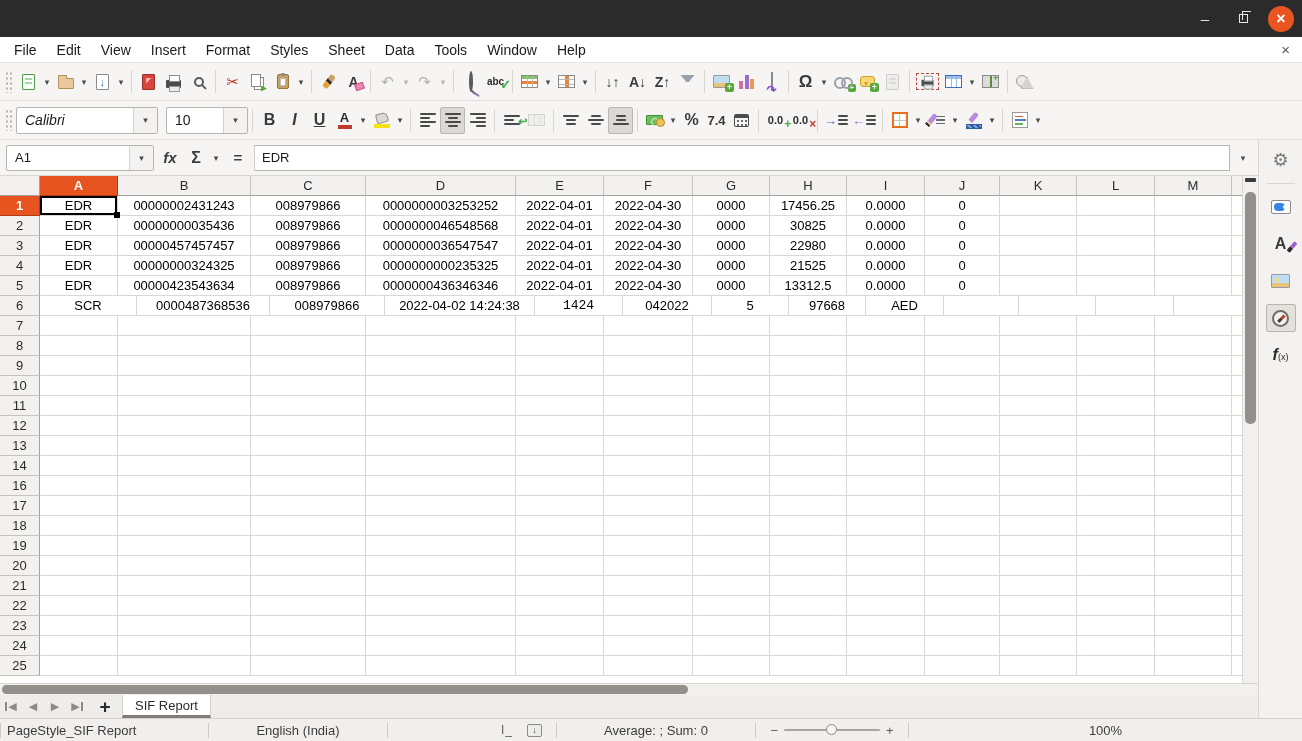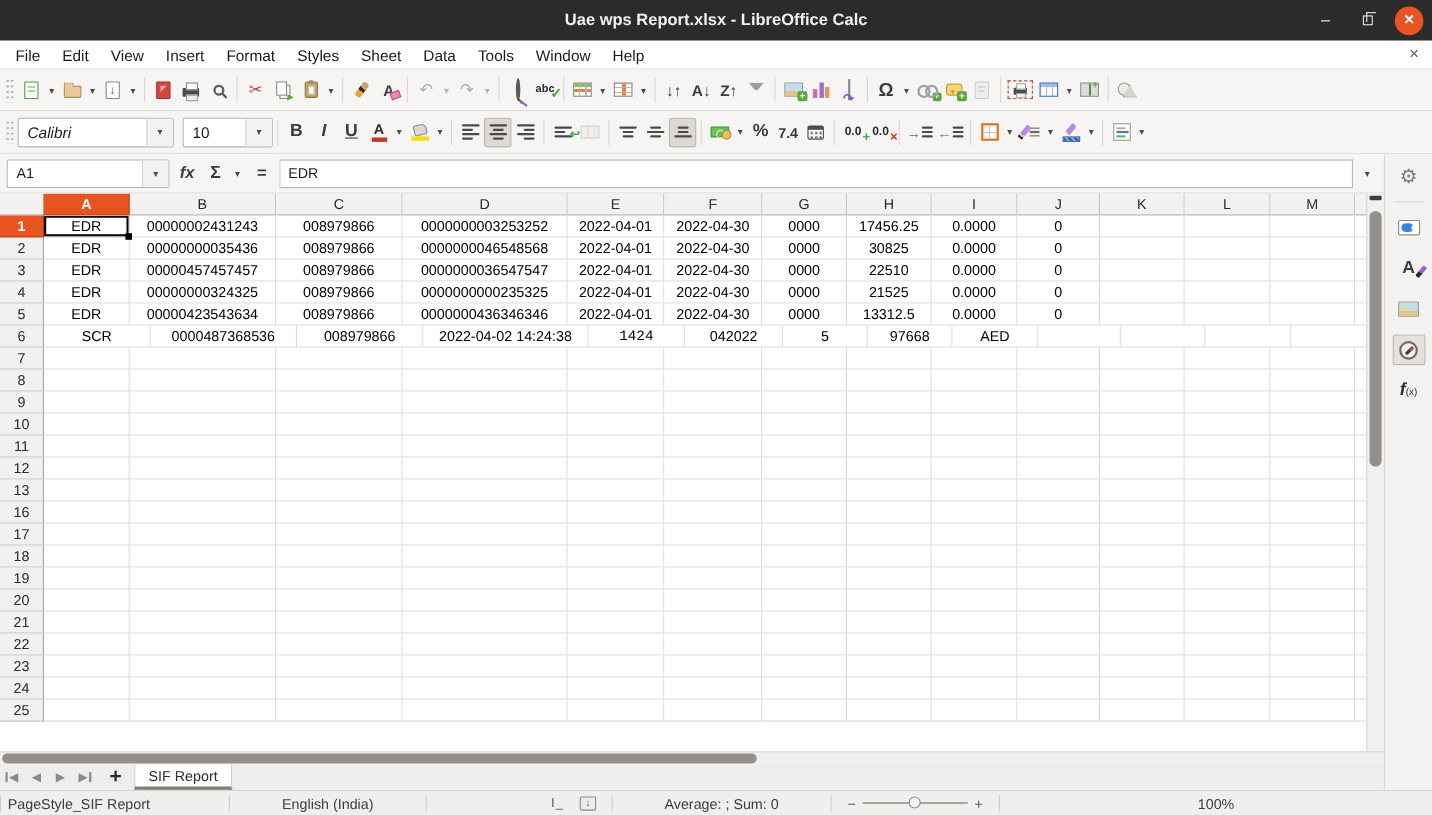--- a/index.html
+++ b/index.html
@@ -272,21 +272,20 @@
   .zglyph { font-size:13px; color:#5a5a5a; }
   .ztrack { width:96px; height:2px; background:#a9a5a0; position:relative; border-radius:1px; }
   .zhandle { position:absolute; left:42px; top:-5px; width:11px; height:11px; background:#f6f5f4;
     border:1px solid #8d8a86; border-radius:50%; }
   .sb-pct { flex:1; justify-content:center; }
 </style>
 </head>
 <body>
 
 <div class="titlebar">
-  <span class="title">Uae wps Report.xlsx - LibreOffice Calc</span>
   <div class="winbtns">
     <span class="wbtn">–</span>
     <span class="wbtn">
         <span class="restore-box"></span>
       </span>
     <span class="wbtn close">×</span>
   </div>
 </div>
 
 <div class="menubar">
@@ -683,21 +682,21 @@
           </div>
           <div class="g-row">
             <div class="g-rowh">3</div>
             <div class="g-cell" style="width: 78px;">EDR</div>
             <div class="g-cell" style="width: 133px;">00000457457457</div>
             <div class="g-cell" style="width: 115px;">008979866</div>
             <div class="g-cell" style="width: 150px;">0000000036547547</div>
             <div class="g-cell" style="width: 88px;">2022-04-01</div>
             <div class="g-cell" style="width: 89px;">2022-04-30</div>
             <div class="g-cell" style="width: 77px;">0000</div>
-            <div class="g-cell" style="width: 77px;">22510</div>
+            <div class="g-cell" style="width: 77px;">22980</div>
             <div class="g-cell" style="width: 78px;">0.0000</div>
             <div class="g-cell" style="width: 75px;">0</div>
             <div class="g-cell" style="width: 77px;"></div>
             <div class="g-cell" style="width: 78px;"></div>
             <div class="g-cell" style="width: 77px;"></div>
             <div class="g-cell fill"></div>
           </div>
           <div class="g-row">
             <div class="g-rowh">4</div>
             <div class="g-cell" style="width: 78px;">EDR</div>
@@ -846,20 +845,37 @@
             <div class="g-cell" style="width: 77px;"></div>
             <div class="g-cell" style="width: 78px;"></div>
             <div class="g-cell" style="width: 75px;"></div>
             <div class="g-cell" style="width: 77px;"></div>
             <div class="g-cell" style="width: 78px;"></div>
             <div class="g-cell" style="width: 77px;"></div>
             <div class="g-cell fill"></div>
           </div>
           <div class="g-row">
             <div class="g-rowh">13</div>
+            <div class="g-cell" style="width: 78px;"></div>
+            <div class="g-cell" style="width: 133px;"></div>
+            <div class="g-cell" style="width: 115px;"></div>
+            <div class="g-cell" style="width: 150px;"></div>
+            <div class="g-cell" style="width: 88px;"></div>
+            <div class="g-cell" style="width: 89px;"></div>
+            <div class="g-cell" style="width: 77px;"></div>
+            <div class="g-cell" style="width: 77px;"></div>
+            <div class="g-cell" style="width: 78px;"></div>
+            <div class="g-cell" style="width: 75px;"></div>
+            <div class="g-cell" style="width: 77px;"></div>
+            <div class="g-cell" style="width: 78px;"></div>
+            <div class="g-cell" style="width: 77px;"></div>
+            <div class="g-cell fill"></div>
+          </div>
+          <div class="g-row">
+            <div class="g-rowh">14</div>
             <div class="g-cell" style="width: 78px;"></div>
             <div class="g-cell" style="width: 133px;"></div>
             <div class="g-cell" style="width: 115px;"></div>
             <div class="g-cell" style="width: 150px;"></div>
             <div class="g-cell" style="width: 88px;"></div>
             <div class="g-cell" style="width: 89px;"></div>
             <div class="g-cell" style="width: 77px;"></div>
             <div class="g-cell" style="width: 77px;"></div>
             <div class="g-cell" style="width: 78px;"></div>
             <div class="g-cell" style="width: 75px;"></div>

